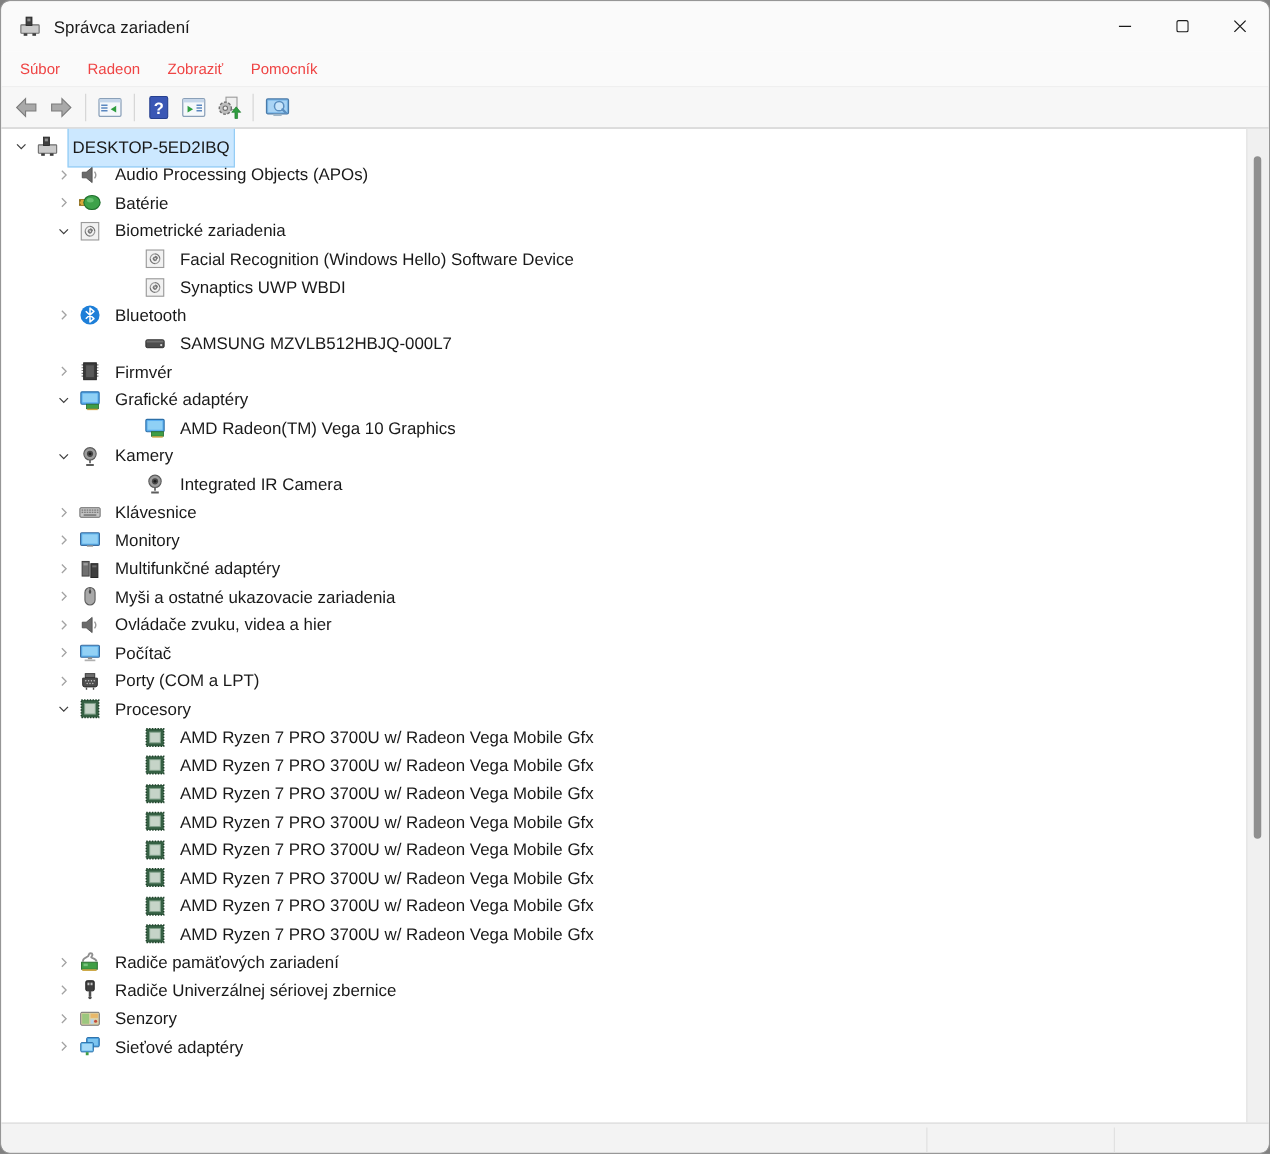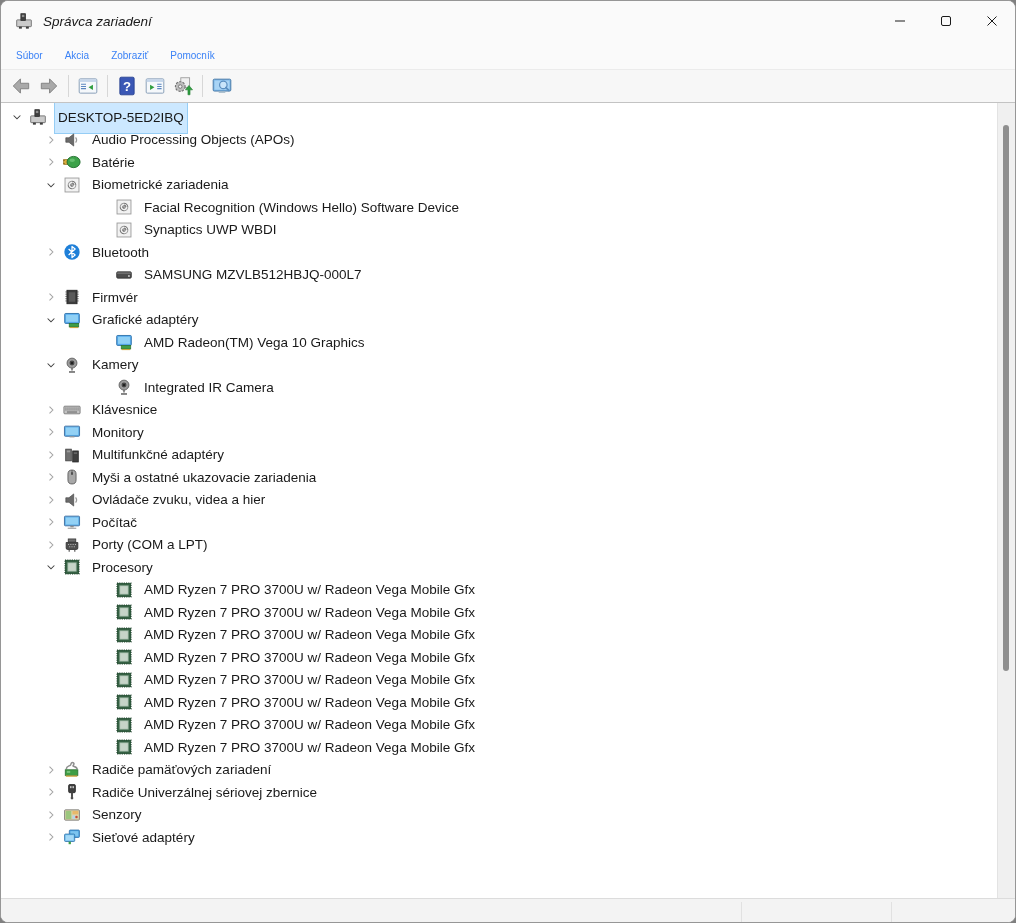--- a/index.html
+++ b/index.html
@@ -1,26 +1,26 @@
 <!DOCTYPE html>
 <html><head>
 <meta charset="utf-8">
 <style>
   html,body{margin:0;padding:0;background:#808080;font-family:"Liberation Sans","DejaVu Sans",sans-serif;}
   .window{width:1016px;height:923px;box-sizing:border-box;border:1px solid #969696;border-radius:8px;
           overflow:hidden;background:#fff;position:relative;}
   
   .titlebar{height:40px;background:#fafafa;display:flex;align-items:center;padding-left:14px;}
   .app-icon{width:18px;height:18px;margin-right:10px;display:flex;align-items:center;}
-  .title-text{font-size:13.5px;color:#1a1a1a;font-style:italic;}
+  .title-text{font-size:13.5px;color:#1a1a1a;}
   .win-controls{margin-left:auto;display:flex;height:100%;}
   .win-btn{width:46px;height:100%;display:flex;align-items:center;justify-content:center;background:transparent;border:none;padding:0;cursor:pointer;}
   
   .menubar{height:28px;background:#fafafa;display:flex;align-items:center;padding-left:4px;border-bottom:1px solid #ebebeb;}
-  .menu-item{font-size:10px;color:#3b82f6;padding:3px 11px;background:transparent;border:none;cursor:pointer;}
+  .menu-item{font-size:12px;color:#ef4444;padding:3px 11px;background:transparent;border:none;cursor:pointer;}
   
   .toolbar{height:32px;background:#f7f7f7;display:flex;align-items:center;padding-left:6px;border-bottom:1px solid #c3c3c3;}
   .tbtn{width:28px;height:26px;display:flex;align-items:center;justify-content:center;background:transparent;border:none;padding:0;cursor:pointer;}
   .tsep{width:1px;height:22px;background:#d7d7d7;margin:0 5px;}
   
   .content{display:flex;height:795px;background:#fff;}
   .tree{flex:1;overflow:hidden;padding-top:3px;}
   .row{display:flex;align-items:center;height:22.5px;font-size:13.5px;color:#191919;cursor:default;}
   .row .chev{width:24px;height:17px;display:flex;align-items:center;justify-content:center;flex:none;}
   .row .ticon{width:18px;height:17px;flex:none;margin-right:7px;display:flex;align-items:center;justify-content:center;}
@@ -73,21 +73,21 @@
             <svg width="10" height="10" viewBox="0 0 10 10">
               <path d="M0.5 0.5 L9.5 9.5 M9.5 0.5 L0.5 9.5" stroke="#1a1a1a" stroke-width="1"></path>
             </svg>
           </span>
         </button>
       </div>
   </div>
 
   <div class="menubar" id="menubar">
       <button class="menu-item">Súbor</button>
-      <button class="menu-item">Akcia</button>
+      <button class="menu-item">Radeon</button>
       <button class="menu-item">Zobraziť</button>
       <button class="menu-item">Pomocník</button>
     </div>
 
   <div class="toolbar" id="toolbar">
       <button class="tbtn">
         <span>
           <svg width="22" height="22" viewBox="0 0 20 20">
             <path d="M9.5 3.5 L3 10 L9.5 16.5 V12.5 H17 V7.5 H9.5 z" fill="#a9a9a9" stroke="#7c7c7c" stroke-width="0.8"></path>
           </svg>

